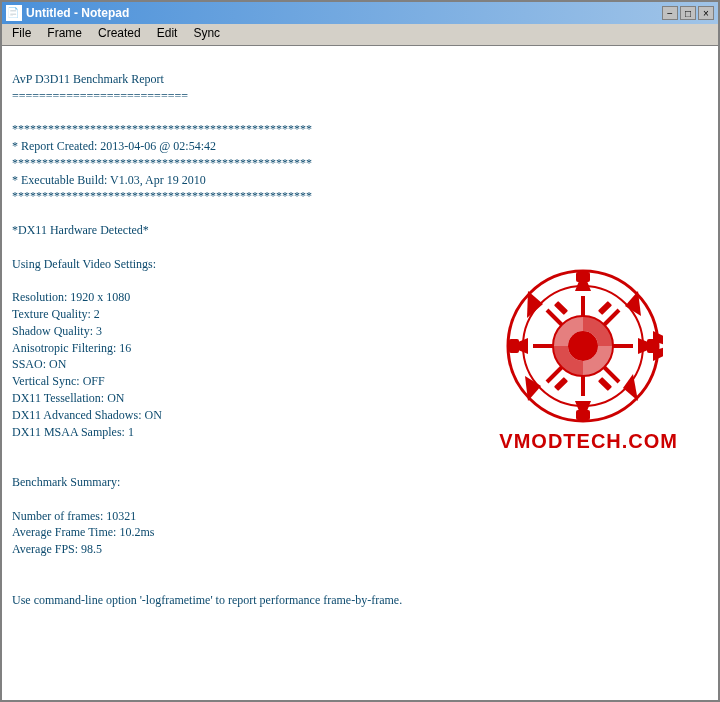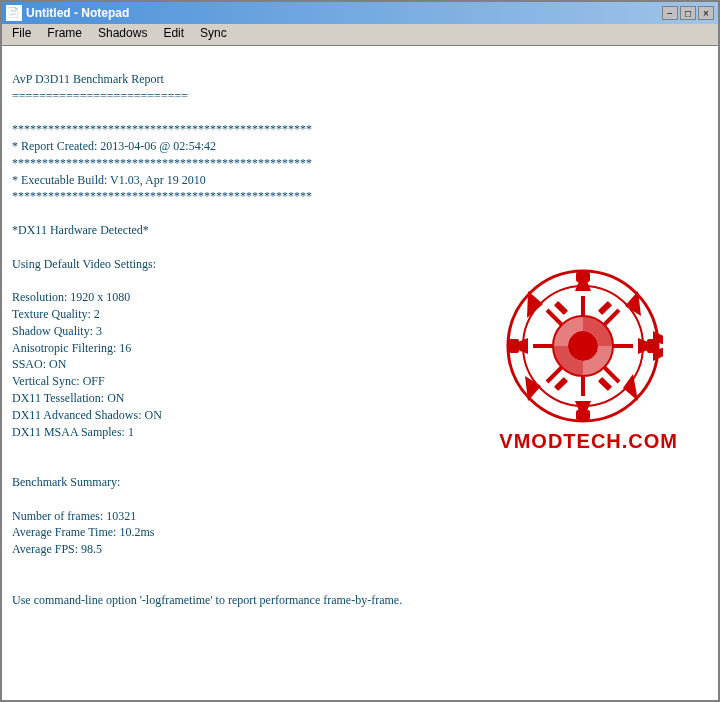--- a/index.html
+++ b/index.html
@@ -140,21 +140,21 @@
     <div class="title-bar-controls">
       <div class="title-btn">−</div>
       <div class="title-btn">□</div>
       <div class="title-btn">×</div>
     </div>
   </div>
 
   <div class="menu-bar">
     <div class="menu-item">File</div>
     <div class="menu-item">Frame</div>
-    <div class="menu-item">Shadows</div>
+    <div class="menu-item">Created</div>
     <div class="menu-item">Edit</div>
     <div class="menu-item">Sync</div>
   </div>
 
   <div class="content-area">
     <div class="report-text">
 <span>AvP D3D11 Benchmark Report</span>
 <span>==========================</span>
 
 <span>**************************************************</span>

